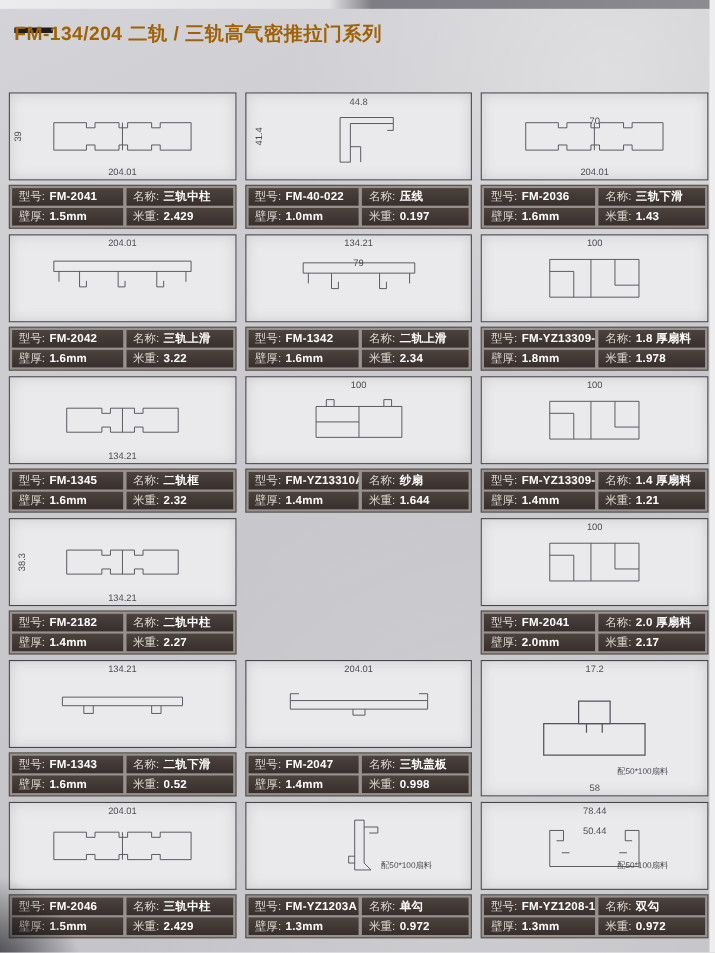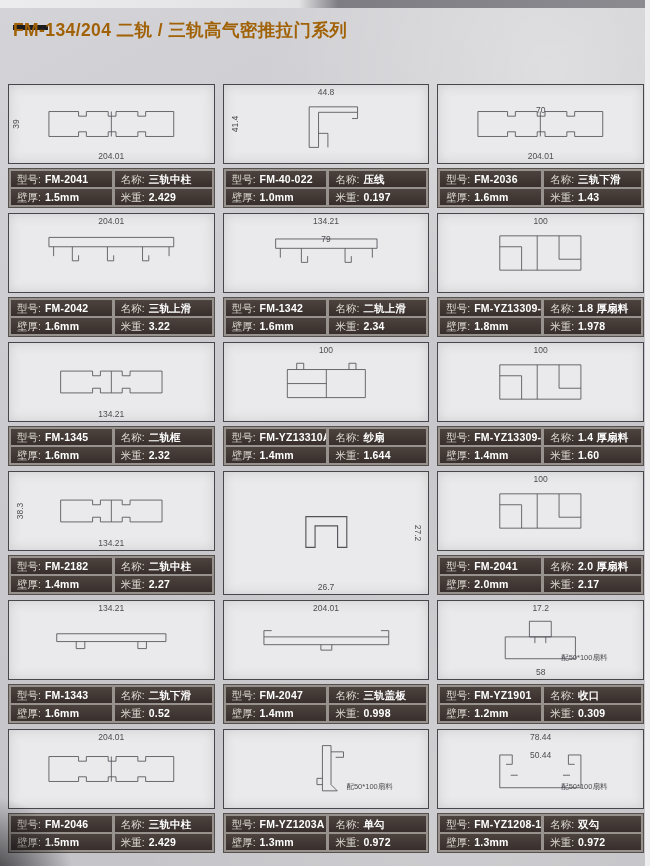--- a/index.html
+++ b/index.html
@@ -191,47 +191,40 @@
             <path d="M48 42 H76 V72"></path>
             <path d="M152 58 H124 V28"></path>
             <path d="M96 28 V72"></path>
           </svg>
           <span class="dim dim-top">100</span>
         </div>
         <div class="spec">
           <div class="cell"><span class="k">型号:</span><span class="v">FM-YZ13309-1.4</span></div>
           <div class="cell"><span class="k">名称:</span><span class="v">1.4 厚扇料</span></div>
           <div class="cell"><span class="k">壁厚:</span><span class="v">1.4mm</span></div>
-          <div class="cell"><span class="k">米重:</span><span class="v">1.60</span></div>
+          <div class="cell"><span class="k">米重:</span><span class="v">1.21</span></div>
         </div>
       </div>
       <div class="card">
         <div class="drawing">
           <svg viewBox="0 0 200 100" preserveAspectRatio="xMidYMid meet" fill="none" stroke="#53535a" stroke-width="1.1">
             <path d="M35 36 H76 v6 h10 v-6 H114 v6 h10 v-6 H165 V64 H124 v-6 h-10 v6 H86 v-6 h-10 v6 H35 Z"></path>
             <path d="M100 36 V64"></path>
           </svg>
           <span class="dim dim-left">38.3</span>
           <span class="dim dim-bottom">134.21</span>
         </div>
         <div class="spec">
           <div class="cell"><span class="k">型号:</span><span class="v">FM-2182</span></div>
           <div class="cell"><span class="k">名称:</span><span class="v">二轨中柱</span></div>
           <div class="cell"><span class="k">壁厚:</span><span class="v">1.4mm</span></div>
           <div class="cell"><span class="k">米重:</span><span class="v">2.27</span></div>
         </div>
       </div>
       <div class="card">
-        <div class="drawing">
-          <svg viewBox="0 0 200 100" preserveAspectRatio="xMidYMid meet" fill="none" stroke="#53535a" stroke-width="1.1">
-            <path d="M80 34 H120 V64 H111 V43 H89 V64 H80 Z"></path>
-          </svg>
-          <span class="dim dim-bottom">26.7</span>
-          <span class="dim dim-right">27.2</span>
-        </div>
       </div>
       <div class="card">
         <div class="drawing">
           <svg viewBox="0 0 200 100" preserveAspectRatio="xMidYMid meet" fill="none" stroke="#53535a" stroke-width="1.1">
             <path d="M48 28 H152 V72 H48 Z"></path>
             <path d="M48 42 H76 V72"></path>
             <path d="M152 58 H124 V28"></path>
             <path d="M96 28 V72"></path>
           </svg>
           <span class="dim dim-top">100</span>
@@ -279,26 +272,20 @@
       <div class="card">
         <div class="drawing">
           <svg viewBox="0 0 200 100" preserveAspectRatio="xMidYMid meet" fill="none" stroke="#53535a" stroke-width="1.1">
             <path d="M86 26 H114 V46 H86 Z"></path>
             <path d="M55 46 H145 V74 H55 Z"></path>
             <path d="M93 46 V54 M107 46 V54"></path>
           </svg>
           <span class="dim dim-top">17.2</span>
           <span class="dim dim-bottom">58</span>
           <span class="note">配50*100扇料</span>
-        </div>
-        <div class="spec">
-          <div class="cell"><span class="k">型号:</span><span class="v">FM-YZ1901</span></div>
-          <div class="cell"><span class="k">名称:</span><span class="v">收口</span></div>
-          <div class="cell"><span class="k">壁厚:</span><span class="v">1.2mm</span></div>
-          <div class="cell"><span class="k">米重:</span><span class="v">0.309</span></div>
         </div>
       </div>
       <div class="card">
         <div class="drawing">
           <svg viewBox="0 0 200 100" preserveAspectRatio="xMidYMid meet" fill="none" stroke="#53535a" stroke-width="1.1">
             <path d="M20 34 H58 v6 h10 v-6 H96 v6 h10 v-6 H134 v6 h10 v-6 H180 V66 H144 v-6 h-10 v6 H106 v-6 h-10 v6 H68 v-6 h-10 v6 H20 Z"></path>
             <path d="M100 34 V66"></path>
           </svg>
           <span class="dim dim-top">204.01</span>
         </div>

